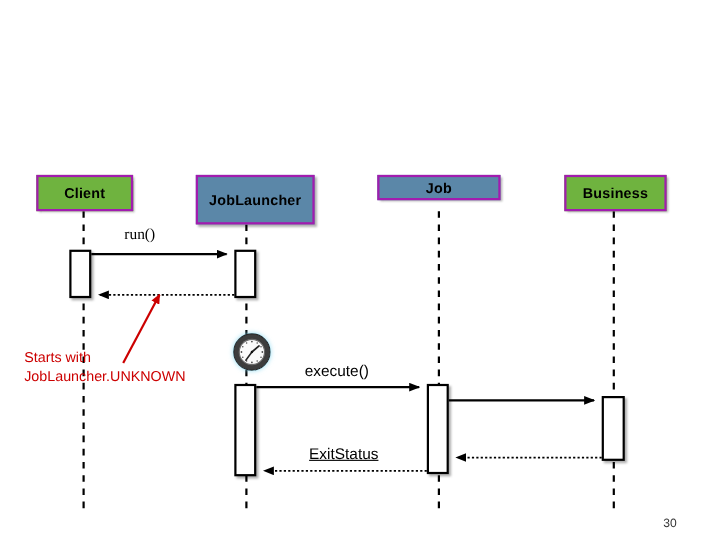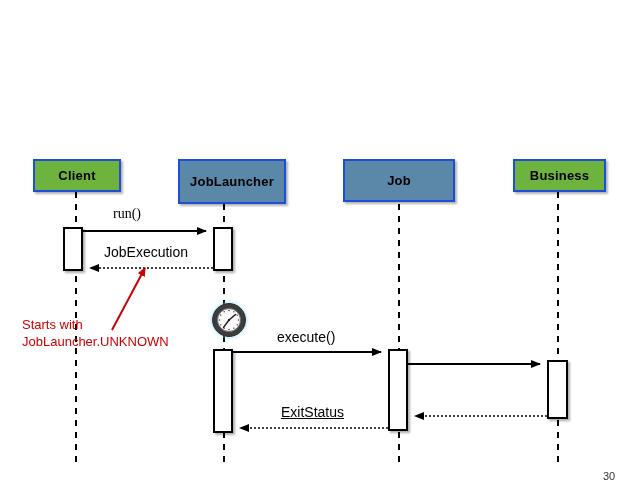--- a/index.html
+++ b/index.html
@@ -20,21 +20,21 @@
   .svg-layer {
     position: absolute;
     left: 0;
     top: 0;
     width: 642px;
     height: 491px;
   }
   .participant-box {
     position: absolute;
     box-sizing: border-box;
-    border: 2px solid #1d4ed8;
+    border: 2px solid #a21caf;
     display: flex;
     align-items: center;
     justify-content: center;
     font-weight: bold;
     font-size: 13px;
     color: #000000;
     letter-spacing: 0.2px;
     box-shadow: 2px 2px 2px rgba(0,0,0,0.30);
   }
   .msg-label {
@@ -131,31 +131,30 @@
   </svg>
 
   <div class="participant-box" style="left:33px; top:159px; width:88px; height:33px; background:#6FB33F;">
     <span>Client</span>
   </div>
 
   <div class="participant-box" style="left:178px; top:159px; width:108px; height:45px; background:#5B87A8;">
     <span>JobLauncher</span>
   </div>
 
-  <div class="participant-box" style="left:343px; top:159px; width:112px; height:43px; background:#5B87A8;">
+  <div class="participant-box" style="left:343px; top:159px; width:112px; height:23px; background:#5B87A8;">
     <span>Job</span>
   </div>
 
   <div class="participant-box" style="left:513px; top:159px; width:93px; height:33px; background:#6FB33F;">
     <span>Business</span>
   </div>
 
   <div class="msg-label" style="left:113px; top:206px;font-family:Liberation Serif, serif;">run()</div>
 
-  <div class="msg-label" style="left:104px; top:244px;">JobExecution</div>
 
   <div class="msg-label" style="left:277px; top:329px;">execute()</div>
 
   <div class="msg-label" style="left:281px; top:404px;text-decoration:underline;">ExitStatus</div>
 
   <div class="annotation" style="left:22px; top:316px;">
     <div>Starts with</div>
     <div>JobLauncher.UNKNOWN</div>
   </div>
 

